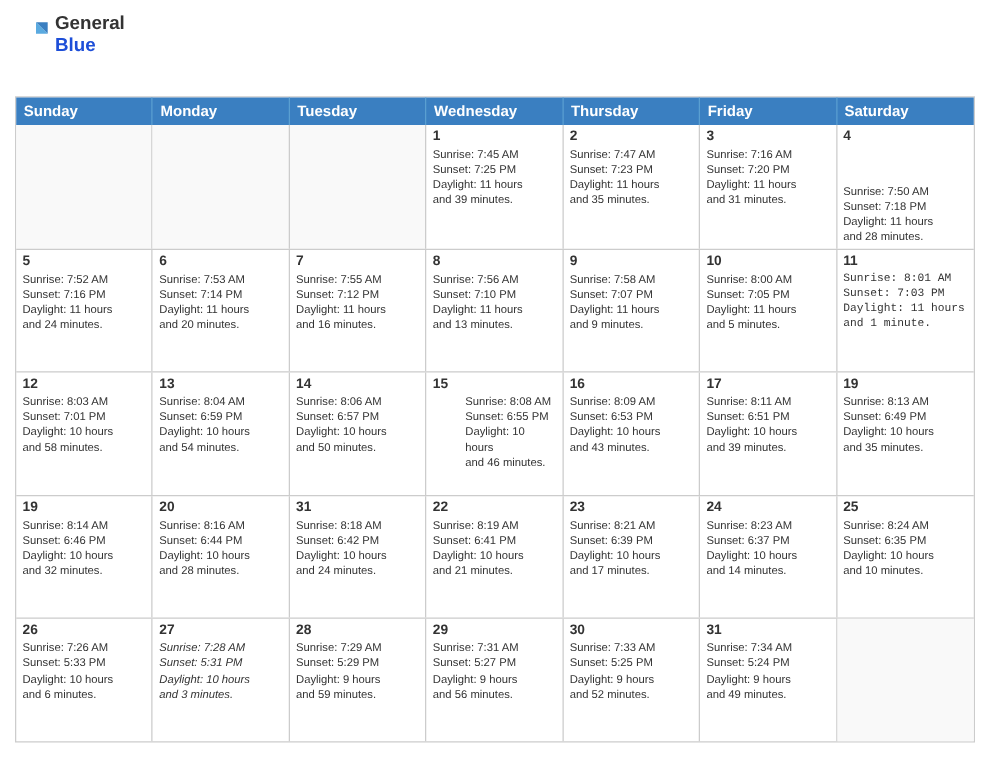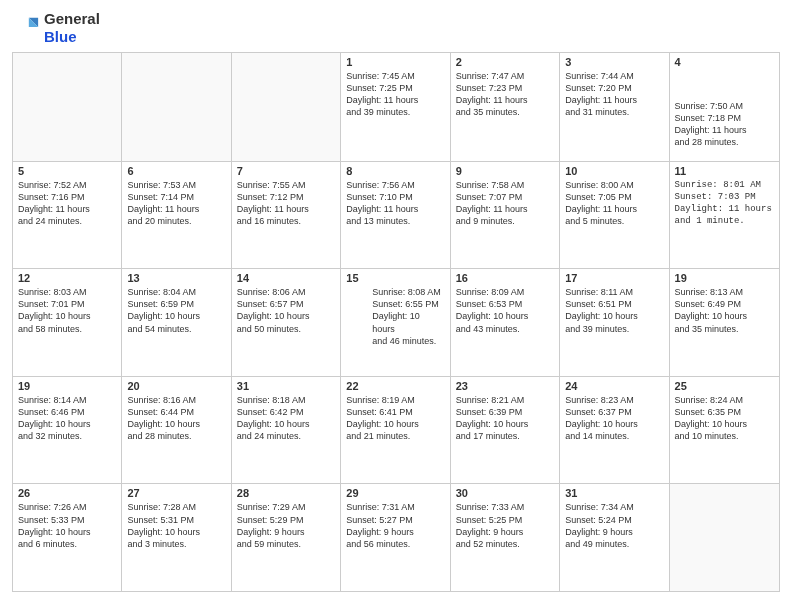--- a/index.html
+++ b/index.html
@@ -9,20 +9,21 @@
       font-family: Arial, sans-serif;
       background: #fff;
       overflow: hidden;
     }
     .container {
       width: 792px;
       height: 600px;
       padding: 10px 12px 8px 12px;
       display: flex;
       flex-direction: column;
+      gap: 25px;
     }
     .header {
       display: flex;
       justify-content: space-between;
       align-items: flex-start;
       margin-bottom: 6px;
     }
     .logo {
       display: flex;
       align-items: center;
@@ -115,20 +116,29 @@
         <div style="font-size:15px;font-weight:bold;color:#1d4ed8;line-height:1.2">Blue</div>
       </div>
     </div>
     <div class="title-block">
       <div class="month-title"></div>
       <div class="location"></div>
     </div>
   </div>
 
   <div class="calendar">
+    <div class="cal-header">
+    <div class="cal-header-cell">Sunday</div>
+        <div class="cal-header-cell">Monday</div>
+        <div class="cal-header-cell">Tuesday</div>
+        <div class="cal-header-cell">Wednesday</div>
+        <div class="cal-header-cell">Thursday</div>
+        <div class="cal-header-cell">Friday</div>
+        <div class="cal-header-cell">Saturday</div>
+      </div>
     <div class="cal-body">
     <div class="cal-row">
           <div class="cal-cell empty"></div>
           <div class="cal-cell empty"></div>
           <div class="cal-cell empty"></div>
           <div class="cal-cell">
             <span class="day-num">1</span>
             <div class="cell-text" style="white-space: pre-line;">Sunrise: 7:45 AM
 Sunset: 7:25 PM
 Daylight: 11 hours
@@ -136,21 +146,21 @@
           </div>
           <div class="cal-cell">
             <span class="day-num">2</span>
             <div class="cell-text" style="white-space: pre-line;">Sunrise: 7:47 AM
 Sunset: 7:23 PM
 Daylight: 11 hours
 and 35 minutes.</div>
           </div>
           <div class="cal-cell">
             <span class="day-num">3</span>
-            <div class="cell-text" style="white-space: pre-line;">Sunrise: 7:44 AM
+            <div class="cell-text" style="white-space: pre-line;">Sunrise: 7:16 AM
 Sunset: 7:20 PM
 Daylight: 11 hours
 and 31 minutes.</div>
           </div>
           <div class="cal-cell">
             <span class="day-num">4</span>
             <div class="cell-text" style="white-space: pre-line; margin-top: 32px;">Sunrise: 7:50 AM
 Sunset: 7:18 PM
 Daylight: 11 hours
 and 28 minutes.</div>
@@ -312,21 +322,21 @@
         <div class="cal-row">
           <div class="cal-cell">
             <span class="day-num">26</span>
             <div class="cell-text" style="white-space: pre-line;">Sunrise: 7:26 AM
 Sunset: 5:33 PM
 Daylight: 10 hours
 and 6 minutes.</div>
           </div>
           <div class="cal-cell">
             <span class="day-num">27</span>
-            <div class="cell-text" style="white-space: pre-line;">Sunrise: 7:28 AM
+            <div class="cell-text" style="white-space: pre-line; font-style: italic;">Sunrise: 7:28 AM
 Sunset: 5:31 PM
 Daylight: 10 hours
 and 3 minutes.</div>
           </div>
           <div class="cal-cell">
             <span class="day-num">28</span>
             <div class="cell-text" style="white-space: pre-line;">Sunrise: 7:29 AM
 Sunset: 5:29 PM
 Daylight: 9 hours
 and 59 minutes.</div>

